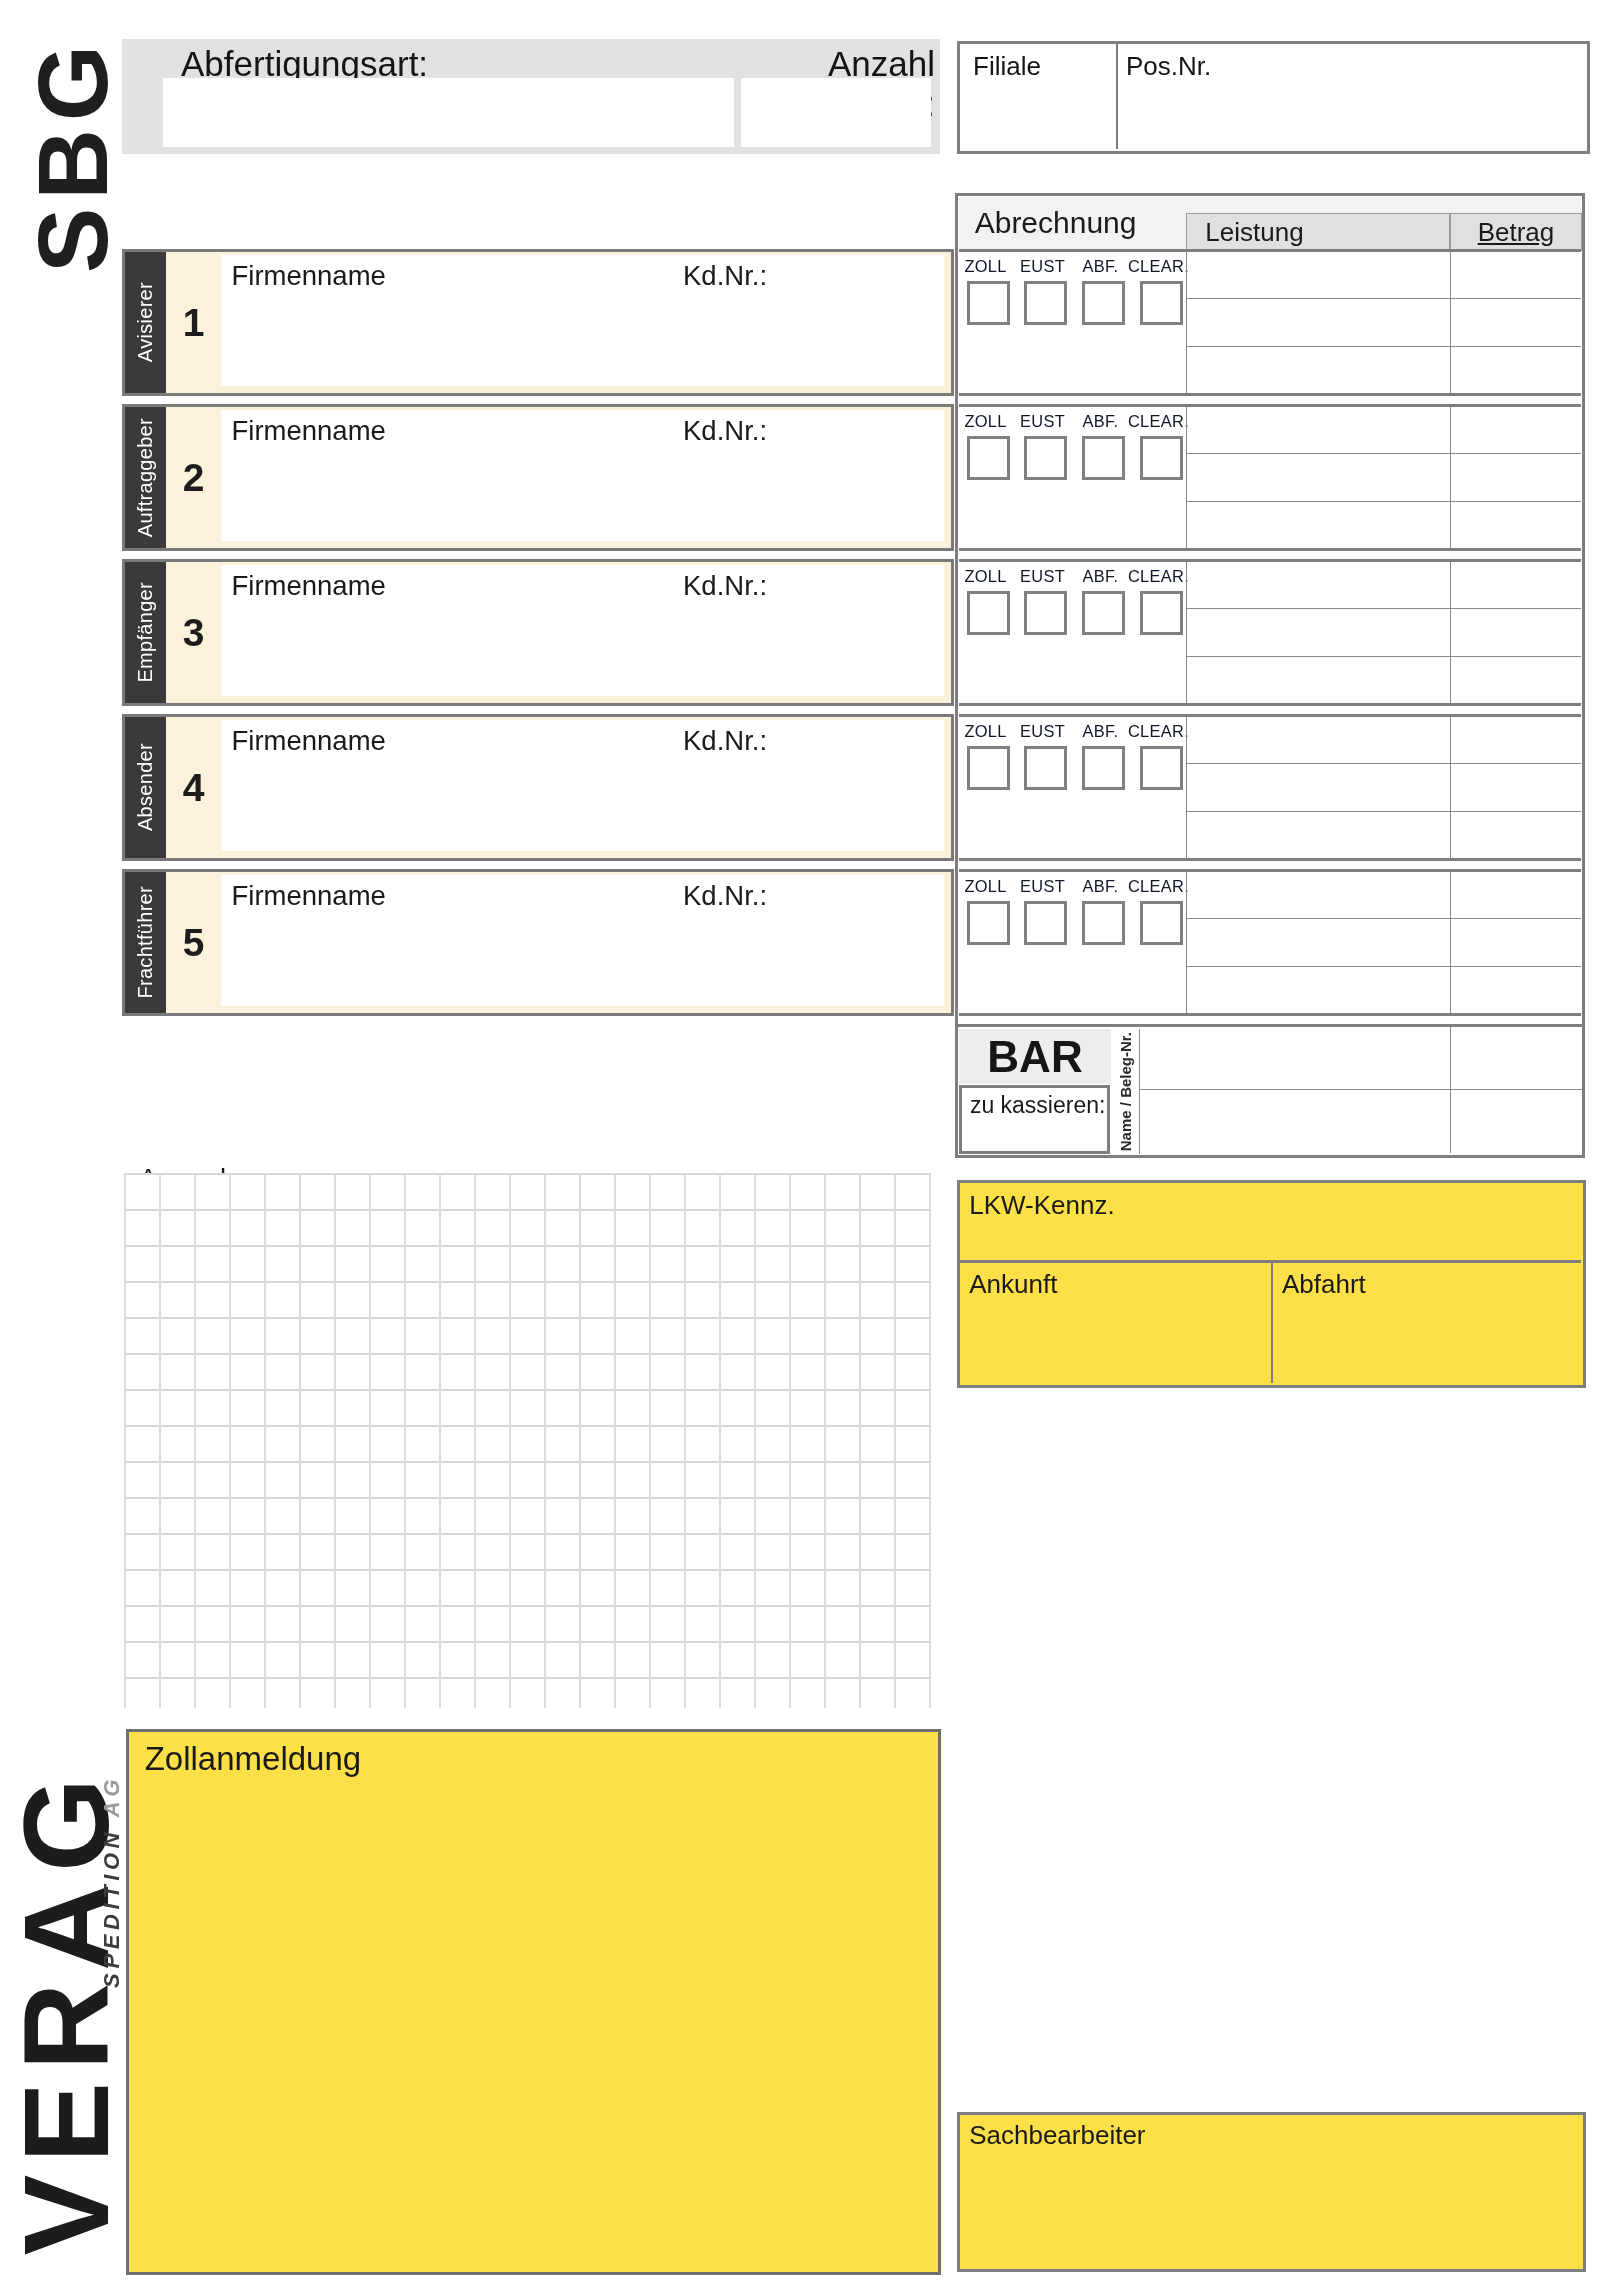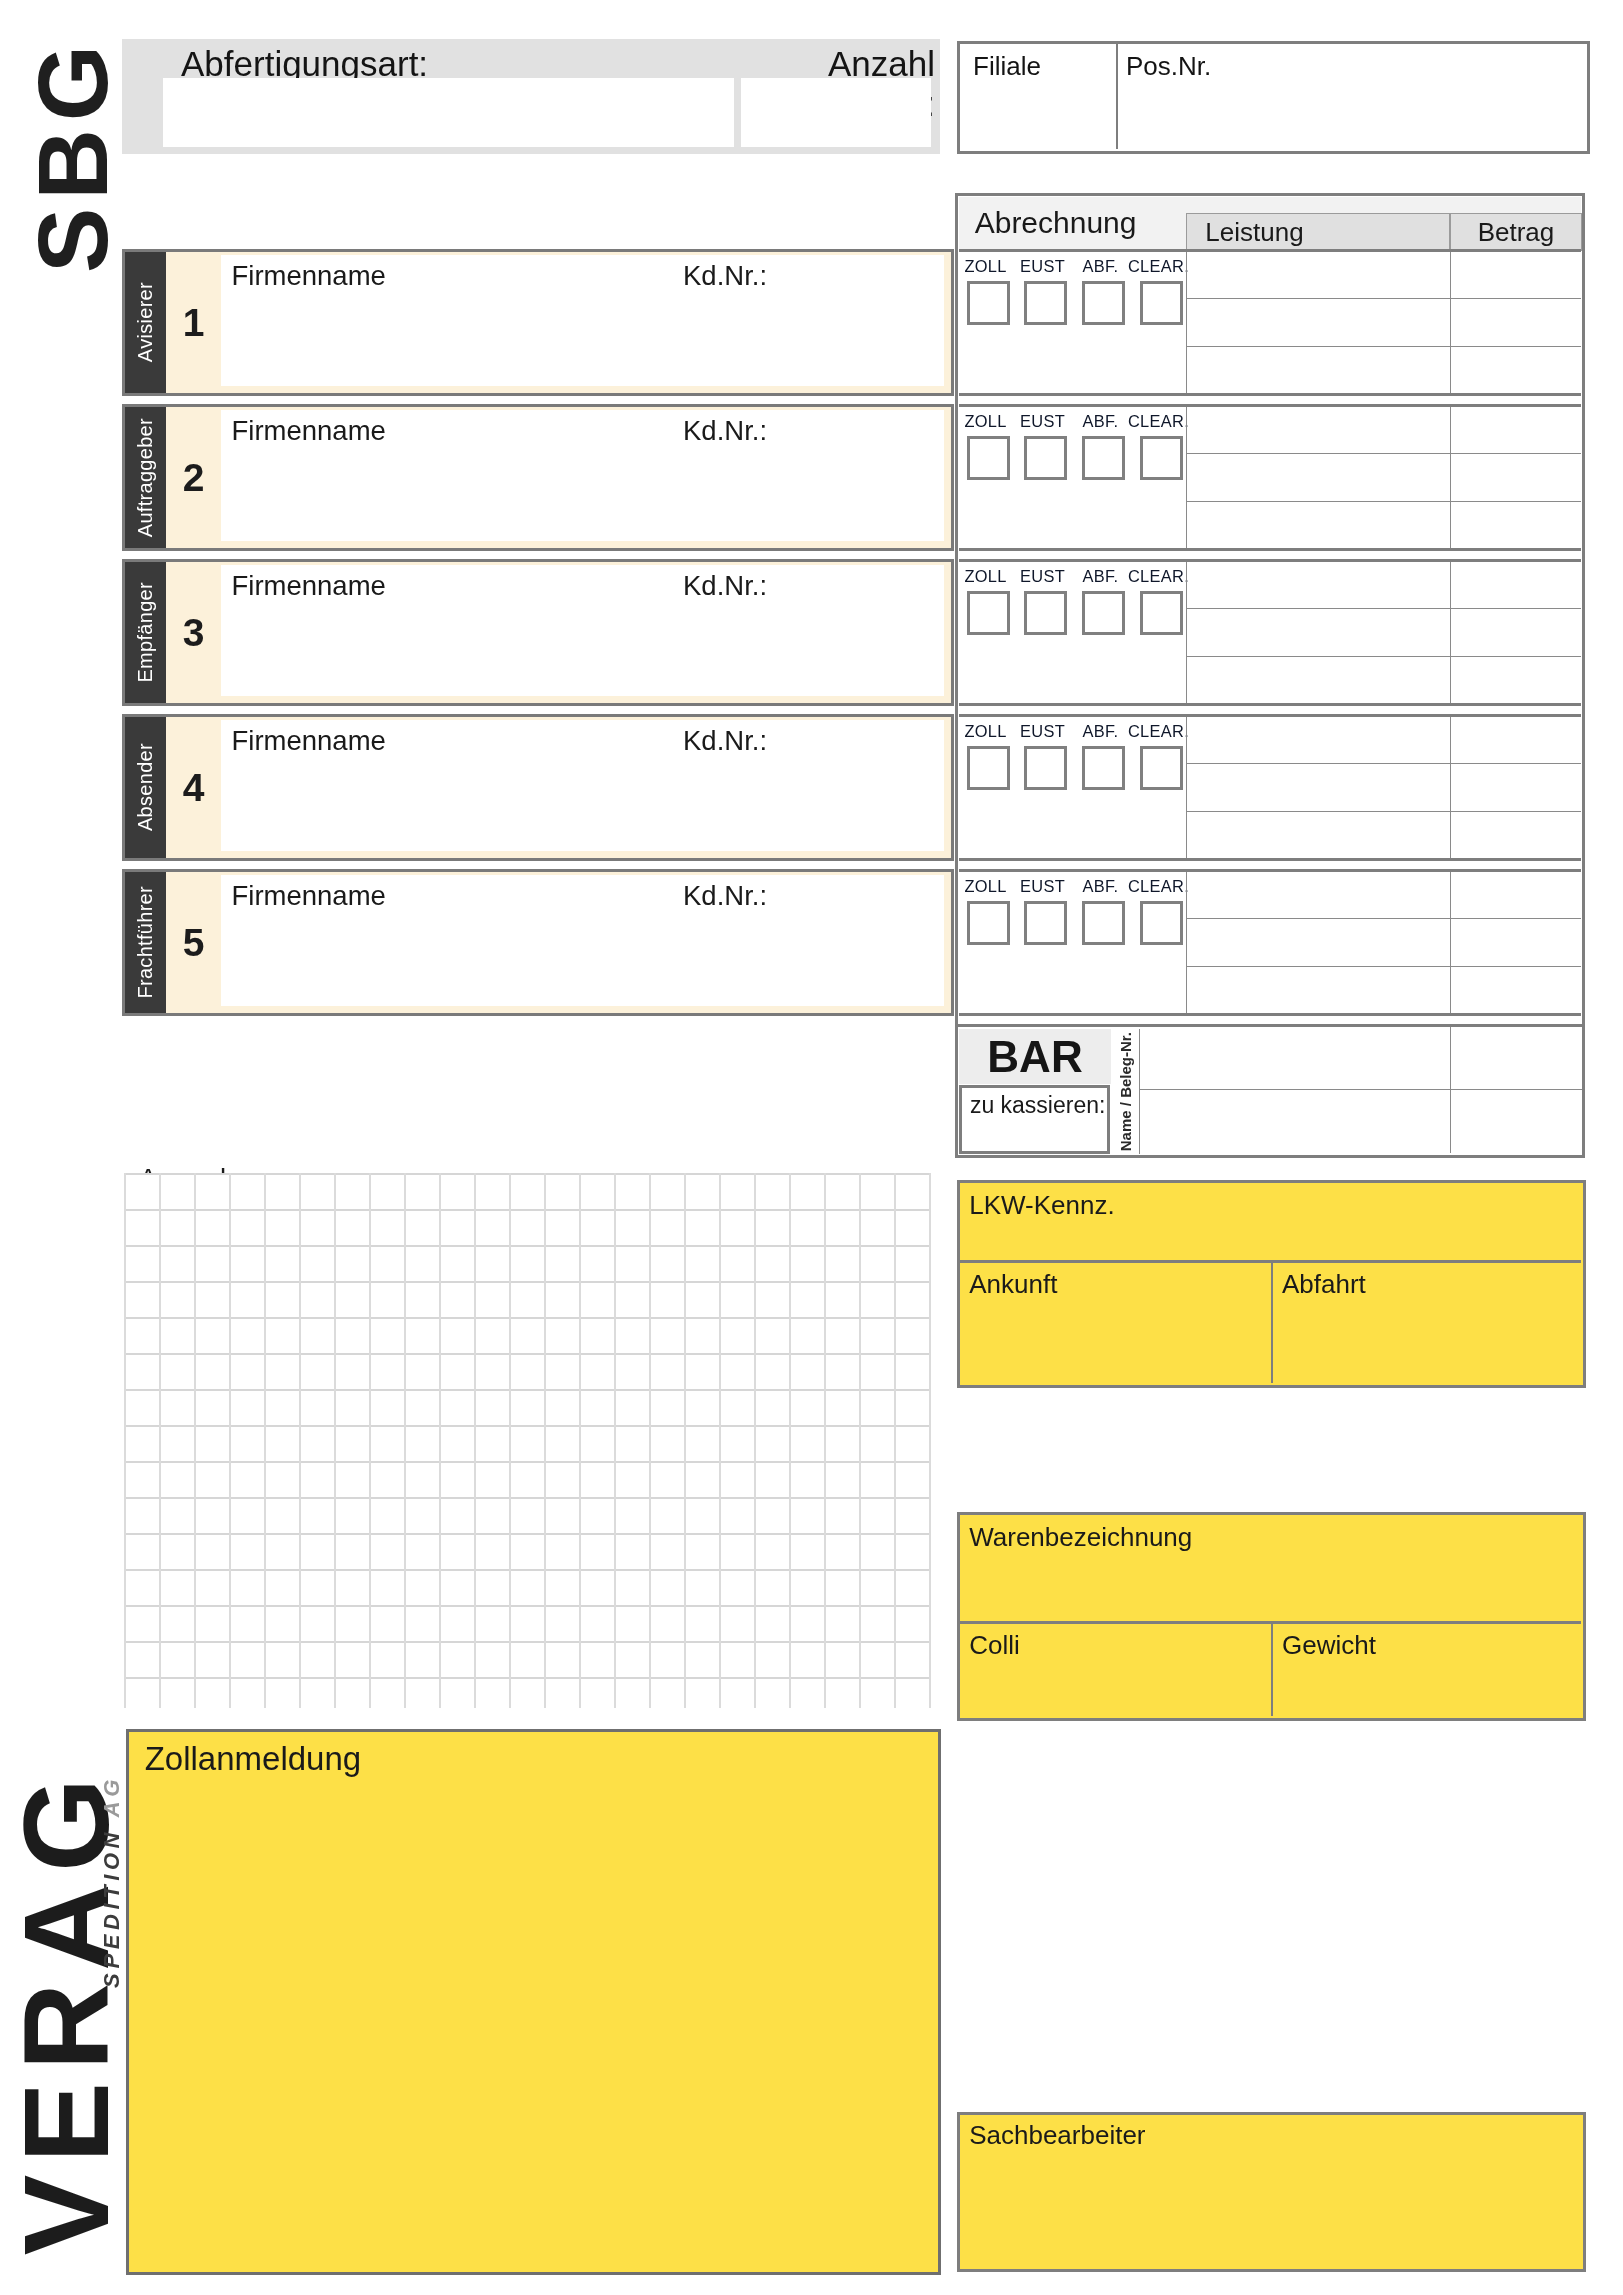--- a/index.html
+++ b/index.html
@@ -18,21 +18,21 @@
   .filiale-box{left:957px;top:41px;width:633px;height:113px;border:3.9px solid #7e7e7e;background:#fff;}
   .filiale-divider{left:156px;top:0;width:2px;height:105px;background:#7e7e7e;}
   .box-lbl{font-size:26px;color:#141414;}
 
   
   .abr-outline{left:955px;top:193px;width:630px;height:965px;border:3.9px solid #7e7e7e;background:#fff;}
   .abr-headband{left:959px;top:197px;width:622px;height:55px;background:#f2f2f2;}
   .abr-title{left:15.7px;top:9.2px;font-size:30px;}
   .colhead{background:#e0e0e0;border:1.3px solid #9b9b9b;font-size:26px;display:flex;align-items:center;}
   .leistung-head{left:1186px;top:213px;width:264px;height:38px;padding-left:18.3px;}
-  .betrag-head{left:1450px;top:213px;width:132px;height:38px;justify-content:center;}
+  .betrag-head{left:1450px;top:213px;width:132px;height:38px;justify-content:center;text-decoration:underline;}
 
   .abr-block{left:959px;width:622px;height:147px;border-top:3.3px solid #7e7e7e;border-bottom:3.3px solid #7e7e7e;background:#fff;}
   .cb-lbl{position:absolute;top:5.2px;width:79px;text-align:center;font-size:16.4px;letter-spacing:0.3px;color:#0f172a;}
   .cb{position:absolute;top:29px;width:37px;height:38px;border:3.3px solid #808080;background:#fff;}
   .vline{position:absolute;top:0;width:1.3px;height:141px;background:#8a8a8a;}
   .subdiv{position:absolute;left:227px;width:395px;height:1.3px;background:#8a8a8a;}
   .cells-area{position:absolute;left:227px;top:0;width:395px;height:141px;}
 
   
   .party-row{left:122px;width:832px;height:147px;border:3.3px solid #7a7a7a;background:#fcf1da;}
@@ -264,27 +264,20 @@
   <div class="abs anm-grid"></div>
 
   <div class="abs gbox lkw-box">
     <span class="inlbl">LKW-Kennz.</span>
     <div class="hdiv" style="left:0;top:77px;width:621px;"></div>
     <div class="vdiv" style="left:311px;top:80px;height:120px;"></div>
     <span class="inlbl" style="top:86px;">Ankunft</span>
     <span class="inlbl" style="left:322px;top:86px;">Abfahrt</span>
   </div>
 
-  <div class="abs gbox ware-box">
-    <span class="inlbl">Warenbezeichnung</span>
-    <div class="hdiv" style="left:0;top:106px;width:621px;"></div>
-    <div class="vdiv" style="left:311px;top:109px;height:92px;"></div>
-    <span class="inlbl" style="top:115px;">Colli</span>
-    <span class="inlbl" style="left:322px;top:115px;">Gewicht</span>
-  </div>
 
   <div class="abs gbox zoll-box">
     <span class="inlbl" style="left:15.7px;top:7.9px;font-size:33px;">Zollanmeldung</span>
   </div>
 
   <div class="abs verag-logo">
     <span class="vtext verag-text">VERAG</span>
   </div>
   <div class="abs sped-logo">
     <span class="vtext sped-text"><span>SPEDITION </span><span class="sped-ag">AG</span></span>

